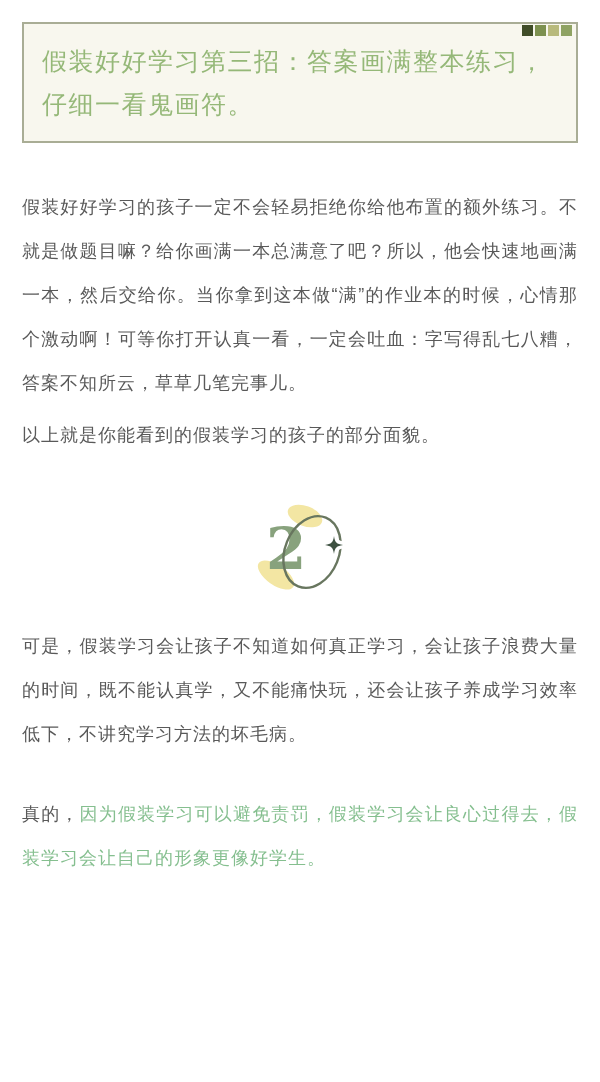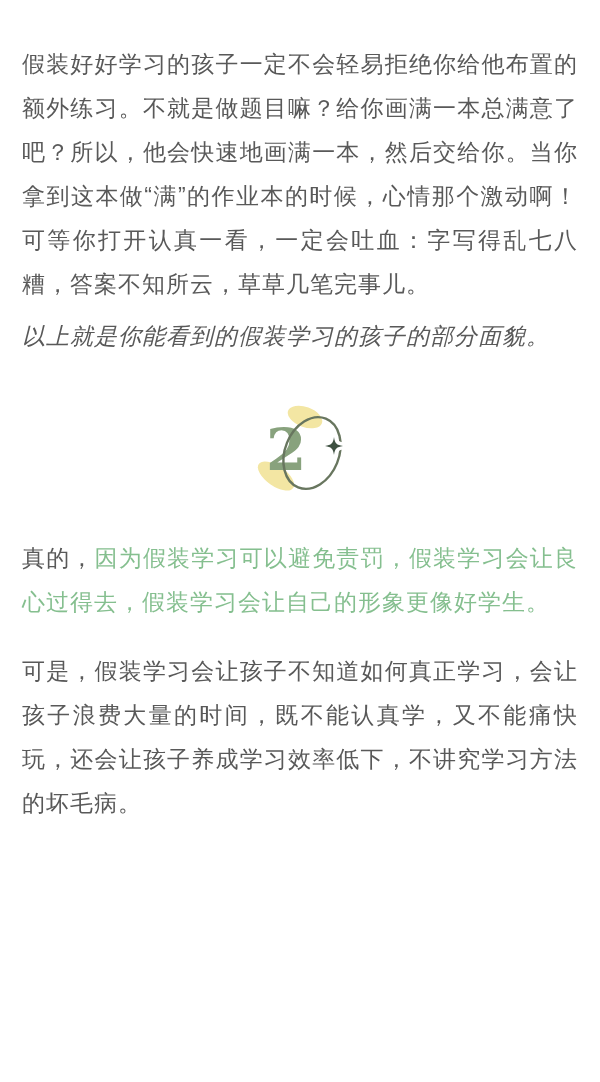--- a/index.html
+++ b/index.html
@@ -40,28 +40,28 @@
     line-height: 43px;
     letter-spacing: 1.5px;
     white-space: nowrap;
   }
   .content {
     padding: 0 22px;
   }
   .para {
     margin: 0;
     color: var(--body-text);
-    font-size: 23px;
+    font-size: 18px;
     line-height: 44px;
     letter-spacing: 1px;
     text-align: justify;
     text-justify: inter-character;
   }
   .para.p1 { margin-top: 42px; }
-  .para.p2 { margin-top: 8px; font-style: italic; }
+  .para.p2 { margin-top: 8px; }
   .badge-wrap {
     margin-top: 46px;
     display: flex;
     justify-content: center;
   }
   .badge-num {
     font-family: "DejaVu Serif", serif;
     font-weight: bold;
     font-size: 58px;
     fill: var(--badge-number);
@@ -88,37 +88,47 @@
   }
   .para.p3 { margin-top: 36px; }
   .para.p4 { margin-top: 25px; }
   .hl { color: var(--highlight-green); }
 </style>
 </head>
 <body>
 
 <div class="page">
 
+  <div class="header-box">
+    <div class="corner-squares">
+      <div class="sq" style="background: rgb(64, 77, 40);"></div>
+      <div class="sq" style="background: rgb(125, 145, 80);"></div>
+      <div class="sq" style="background: rgb(184, 186, 124);"></div>
+      <div class="sq" style="background: rgb(143, 163, 99);"></div>
+    </div>
+    <div class="header-line">假装好好学习第三招：答案画满整本练习，</div>
+    <div class="header-line">仔细一看鬼画符。</div>
+  </div>
 
   <div class="content">
 
     <p class="para p1">假装好好学习的孩子一定不会轻易拒绝你给他布置的额外练习。不就是做题目嘛？给你画满一本总满意了吧？所以，他会快速地画满一本，然后交给你。当你拿到这本做“满”的作业本的时候，心情那个激动啊！可等你打开认真一看，一定会吐血：字写得乱七八糟，答案不知所云，草草几笔完事儿。</p>
 
     <p class="para p2">以上就是你能看到的假装学习的孩子的部分面貌。</p>
 
     <div class="badge-wrap">
       <svg width="100" height="96" viewBox="0 0 100 96">
         <ellipse class="blob" cx="55" cy="13" rx="18" ry="10" transform="rotate(20 55 13)"></ellipse>
         <ellipse class="blob" cx="26" cy="72" rx="21" ry="10" transform="rotate(35 26 72)"></ellipse>
         <text class="badge-num" x="16" y="66">2</text>
         <ellipse class="ring" cx="62" cy="49" rx="27" ry="37" transform="rotate(22 62 49)"></ellipse>
         <path class="star-halo" transform="translate(84 42)" d="M0,-9 C0.9,-2.6 2.6,-0.9 9,0 C2.6,0.9 0.9,2.6 0,9 C-0.9,2.6 -2.6,0.9 -9,0 C-2.6,-0.9 -0.9,-2.6 0,-9 Z"></path>
         <path class="star" transform="translate(84 42)" d="M0,-9 C0.9,-2.6 2.6,-0.9 9,0 C2.6,0.9 0.9,2.6 0,9 C-0.9,2.6 -2.6,0.9 -9,0 C-2.6,-0.9 -0.9,-2.6 0,-9 Z"></path>
       </svg>
     </div>
 
 
+    <p class="para p4">可是，假装学习会让孩子不知道如何真正学习，会让孩子浪费大量的时间，既不能认真学，又不能痛快玩，还会让孩子养成学习效率低下，不讲究学习方法的坏毛病。</p>
+
     <p class="para p3"><span>真的，</span><span class="hl">因为假装学习可以避免责罚，假装学习会让良心过得去，假装学习会让自己的形象更像好学生。</span></p>
-
-    <p class="para p4">可是，假装学习会让孩子不知道如何真正学习，会让孩子浪费大量的时间，既不能认真学，又不能痛快玩，还会让孩子养成学习效率低下，不讲究学习方法的坏毛病。</p>
 
   </div>
 </div>
 
 </body></html>

